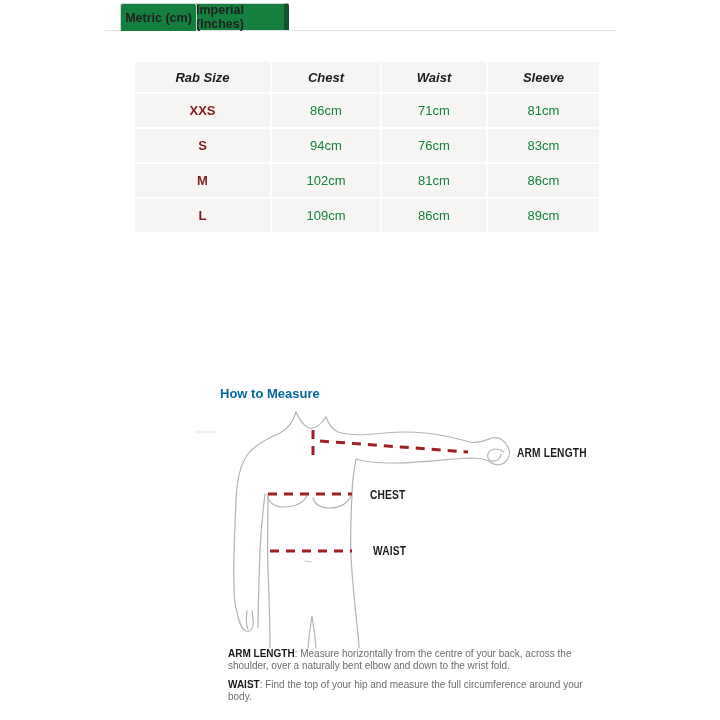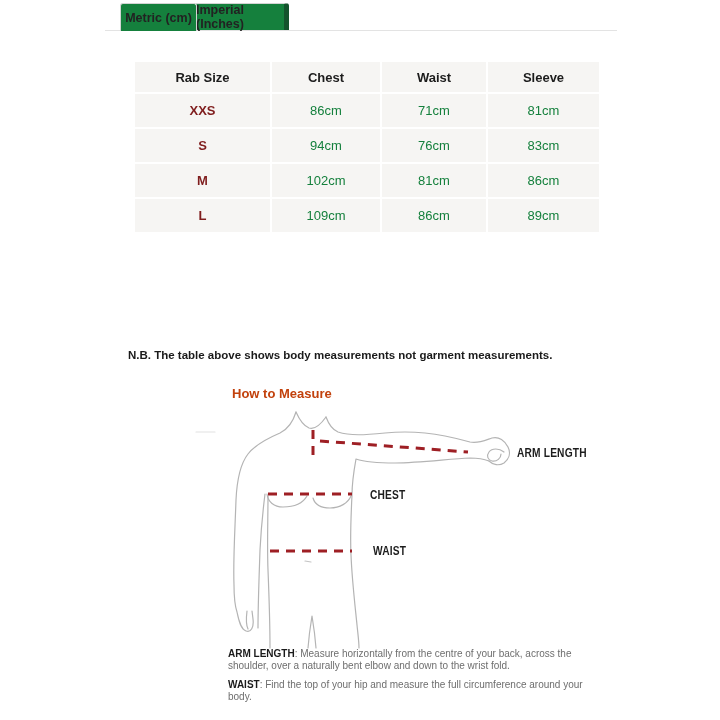--- a/index.html
+++ b/index.html
@@ -14,28 +14,28 @@
   .tab-active { left: 120px; width: 77px; border: 1px solid #d4d4d4; border-bottom: none;
                 border-radius: 3px 3px 0 0; z-index: 2; height: 28px; }
   .tab-inactive { left: 196px; width: 93px; border-top: 1px solid #d4d4d4; border-right: 5px solid #14532d;
                   border-radius: 0 3px 0 0; height: 27px; }
 
   
   table.size-table { position: absolute; left: 133px; top: 60px; width: 462px;
                      border-collapse: separate; border-spacing: 2px; table-layout: fixed; }
   table.size-table td, table.size-table th { background: #f6f5f3; text-align: center; vertical-align: middle;
                      font-size: 13px; }
-  table.size-table th { height: 30px; font-weight: bold; color: #1c1c1c; }
+  table.size-table th { height: 30px; font-weight: bold; color: #1c1c1c; font-style: italic; }
   table.size-table td { height: 33px; color: #15803d; }
   table.size-table td.size-cell { font-weight: bold; color: #7f1d1d; }
   col.c-size { width: 135px; } col.c-chest { width: 108px; } col.c-waist { width: 104px; } col.c-sleeve { width: 111px; }
 
   .nb-note { position: absolute; left: 128px; top: 349px; font-size: 11.5px; font-weight: bold; color: #1a1a1a; }
 
-  .htm-title { position: absolute; left: 232px; top: 386px; font-size: 13px; font-weight: bold; color: #c2410c; }
+  .htm-title { position: absolute; left: 220px; top: 386px; font-size: 13px; font-weight: bold; color: #0369a1; }
 
   
   .figure-svg { position: absolute; left: 195px; top: 400px; width: 330px; height: 250px; }
   .fig-label { position: absolute; font-size: 12px; font-weight: bold; color: #1d1d1d;
                transform: scaleX(0.85); transform-origin: 0 50%; white-space: nowrap; letter-spacing: 0.2px; }
   .lbl-arm   { left: 517px; top: 446px; }
   .lbl-chest { left: 370px; top: 488px; }
   .lbl-waist { left: 373px; top: 544px; }
 
   
@@ -92,21 +92,20 @@
       </tr>
       <tr>
         <td class="size-cell">L</td>
         <td>109cm</td>
         <td>86cm</td>
         <td>89cm</td>
       </tr>
     </tbody>
   </table>
 
-  <div class="nb-note">N.B. The table above shows body measurements not garment measurements.</div>
 
   <div class="htm-title">How to Measure</div>
 
   <svg class="figure-svg" viewBox="195 400 330 250" xmlns="http://www.w3.org/2000/svg">
     <g fill="none" stroke="#b4b4b4" stroke-width="1.2" stroke-linecap="round" stroke-linejoin="round">
 
       <path d="M 196 432 L 215 432" stroke="#e2e2e2"></path>
 
       <path d="M 296 412 C 293 422, 288 429, 280 433 C 266 439, 255 445, 248 454
                C 241 463, 237 478, 236 500 C 235 530, 233 560, 234 585

